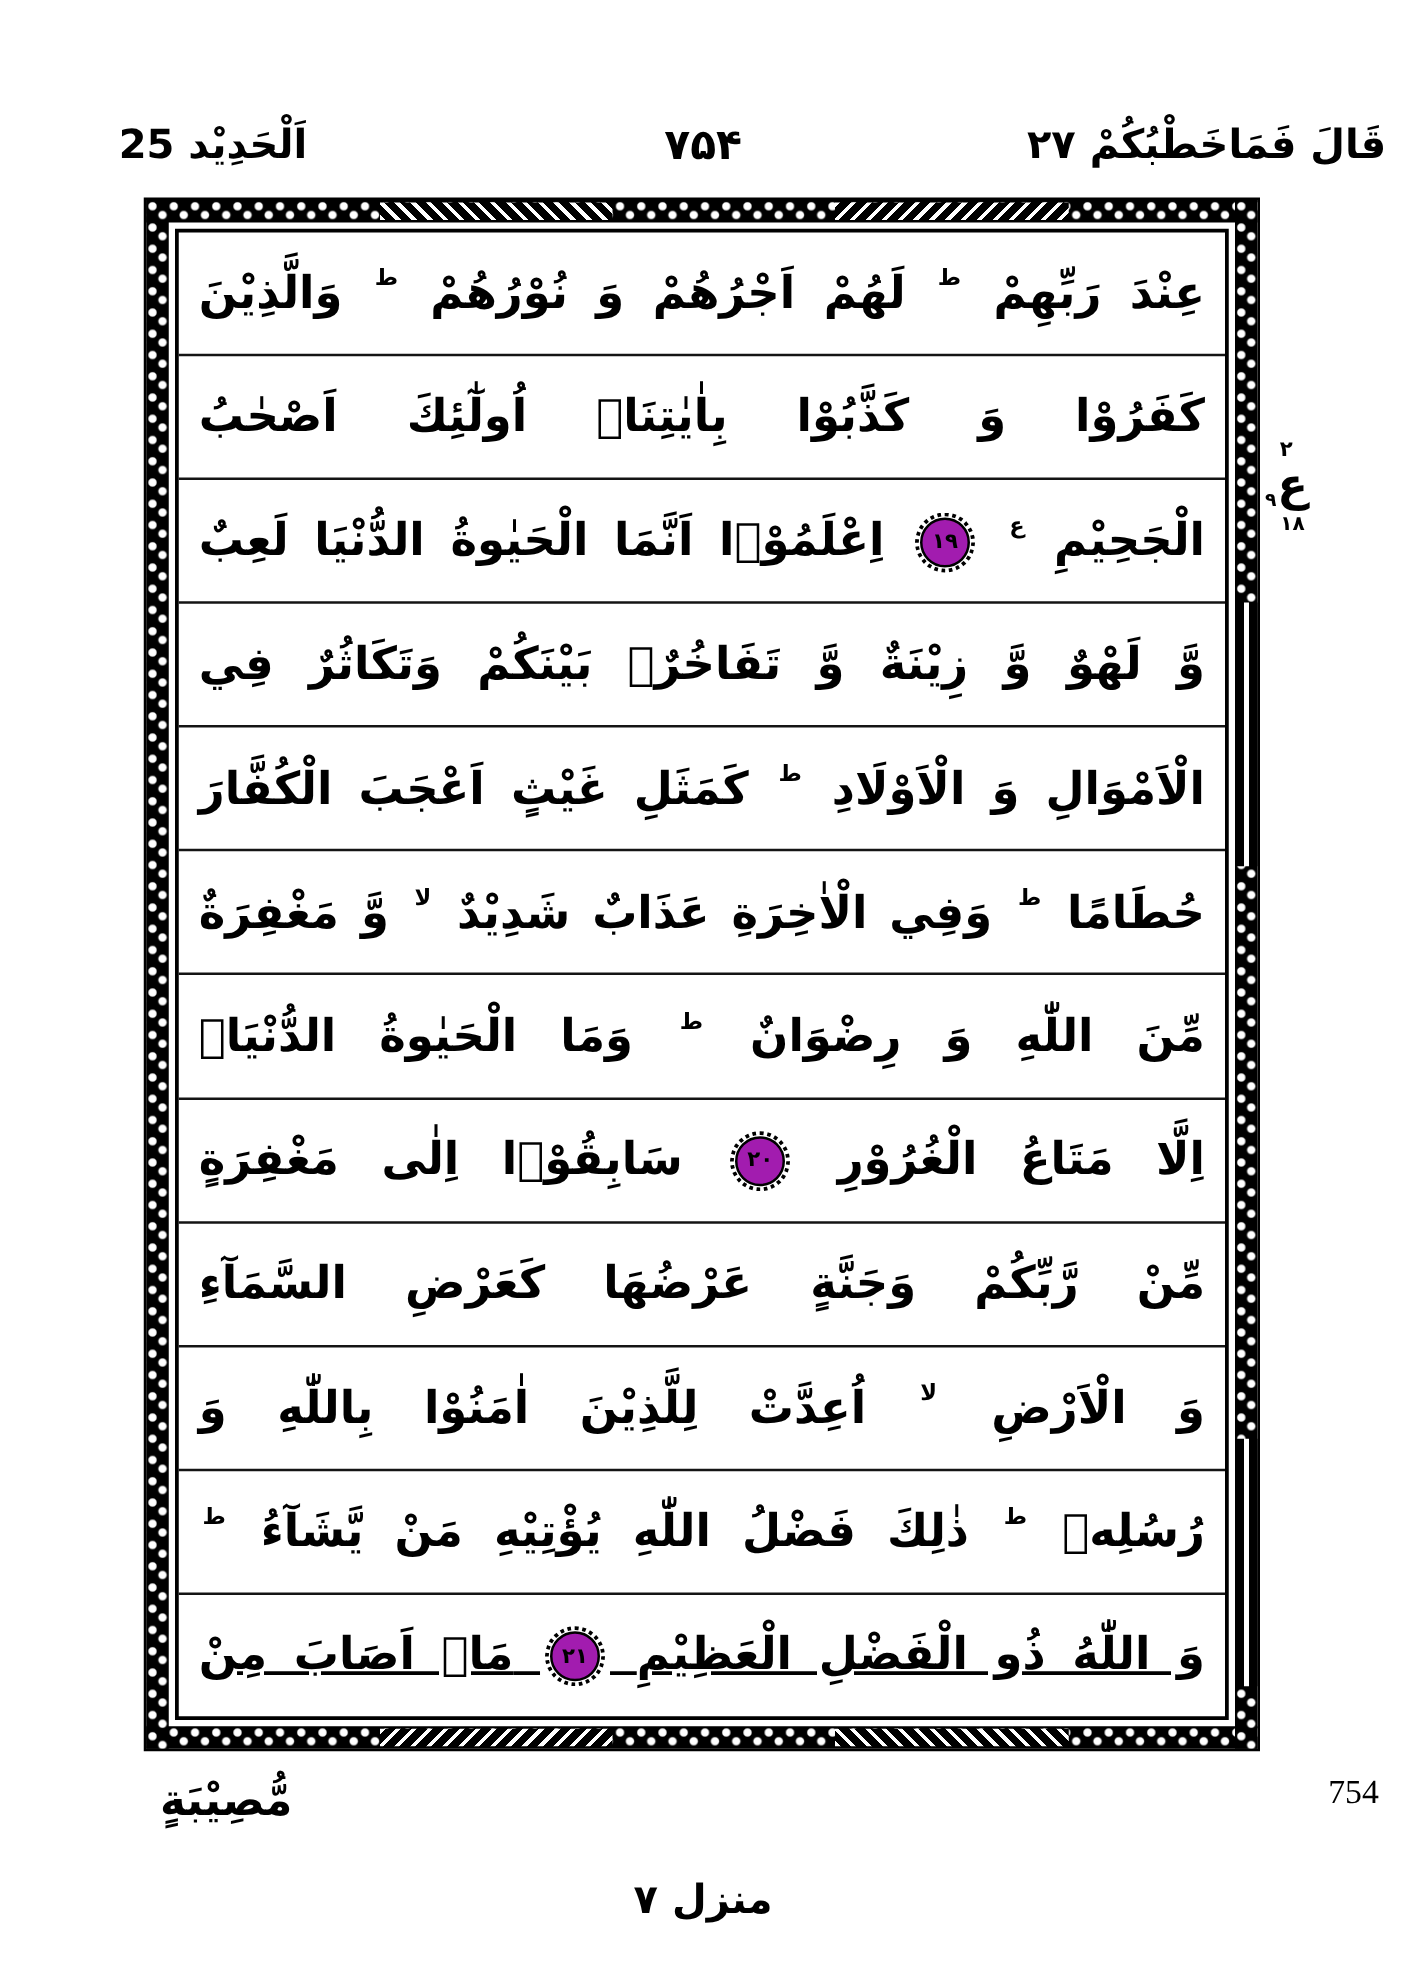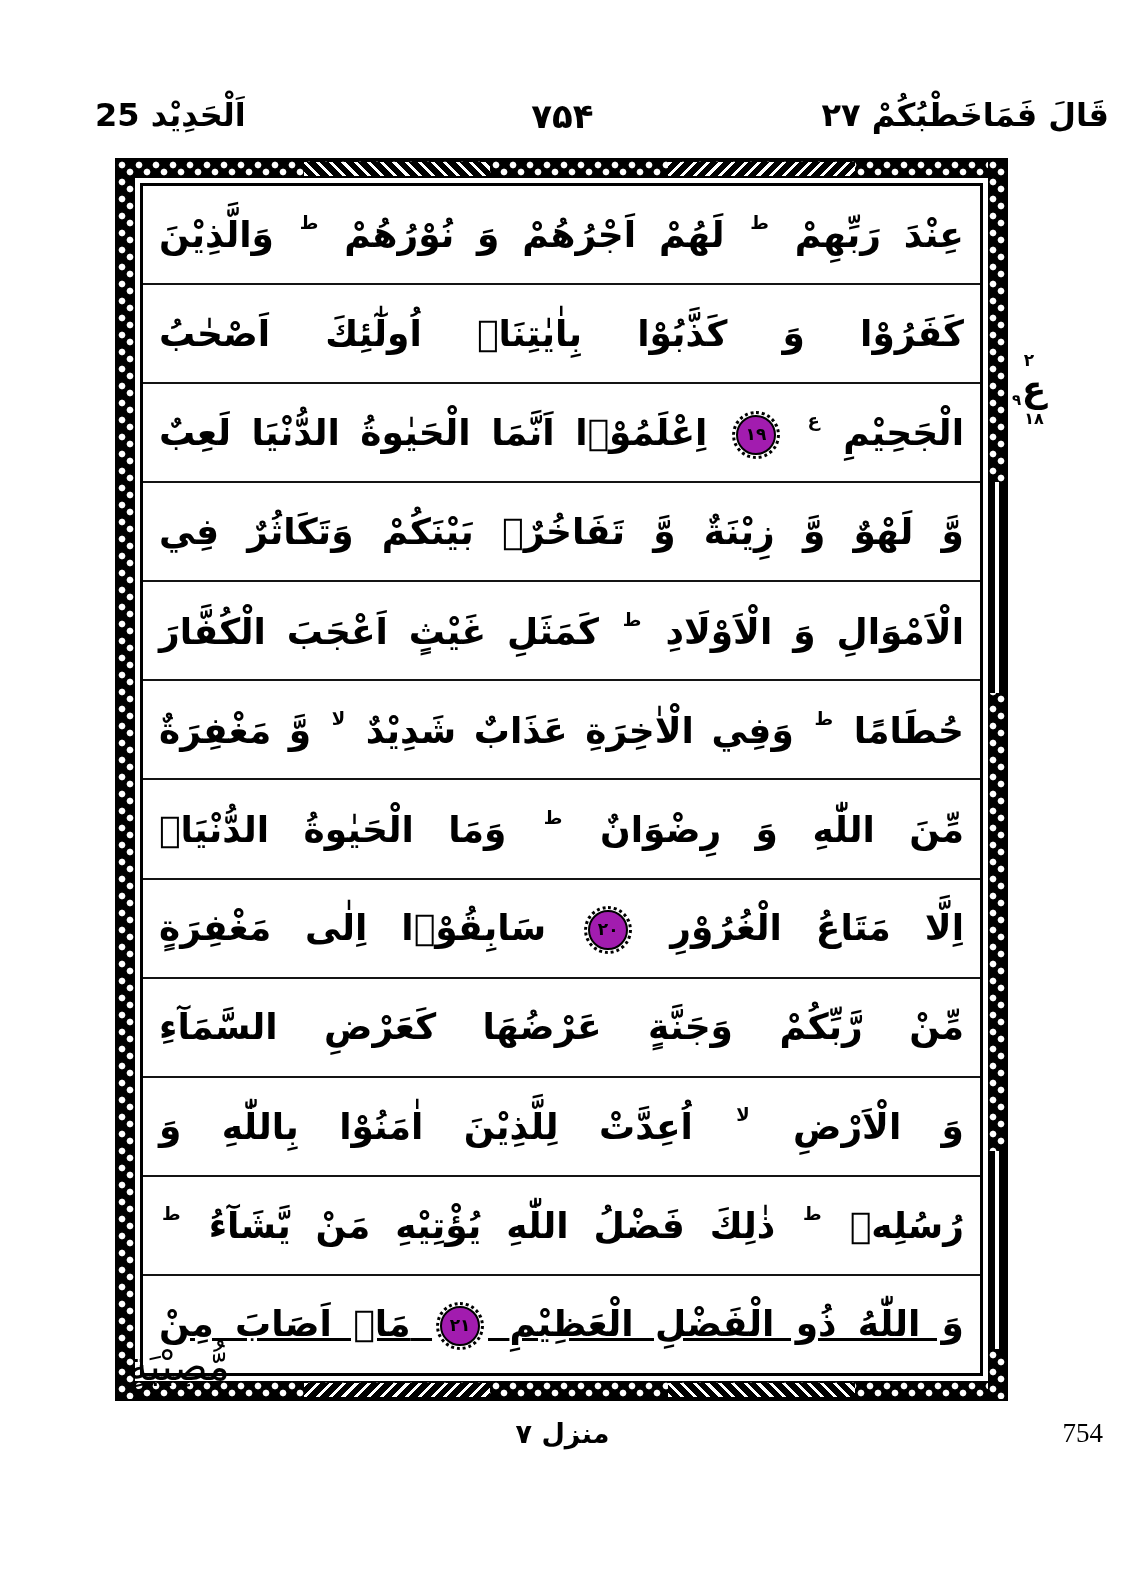--- a/index.html
+++ b/index.html
@@ -55,24 +55,24 @@
 
   
   .ruku { position:absolute; left:1012px; top:352px; width:44px; text-align:center;
           direction:rtl; font-weight:bold; }
   .ruku .num-top { display:block; font-size:17px; line-height:1; margin-right:10px; }
   .ruku .ain-wrap { position:relative; display:block; font-size:36px; line-height:1.1; }
   .ruku .num-side { position:absolute; left:0px; bottom:0px; font-size:15px; }
   .ruku .num-bottom { display:block; font-size:16px; line-height:1; margin-top:2px; }
 
   
-  .ftr-catchword { position:absolute; left:128px; top:1343px; font-size:40px;
-                   font-weight:normal; direction:rtl; }
-  .ftr-manzil { position:absolute; left:0; right:0; top:1418px; text-align:center;
-                font-size:27px; font-weight:bold; direction:rtl; }
+  .ftr-catchword { position:absolute; left:128px; top:1421px; font-size:35px;
+                   font-weight:bold; direction:rtl; }
+  .ftr-manzil { position:absolute; left:0; right:0; top:1500px; text-align:center;
+                font-size:32px; font-weight:bold; direction:rtl; }
   .ftr-page { position:absolute; right:22px; top:1418px; font-size:27px;
               font-family:"Liberation Serif", serif; }
 </style>
 </head>
 <body>
 
 <div class="hdr hdr-left">اَلْحَدِيْد 25</div>
 <div class="hdr hdr-center">۷۵۴</div>
 <div class="hdr hdr-right">قَالَ فَمَاخَطْبُكُمْ ۲۷</div>
 

